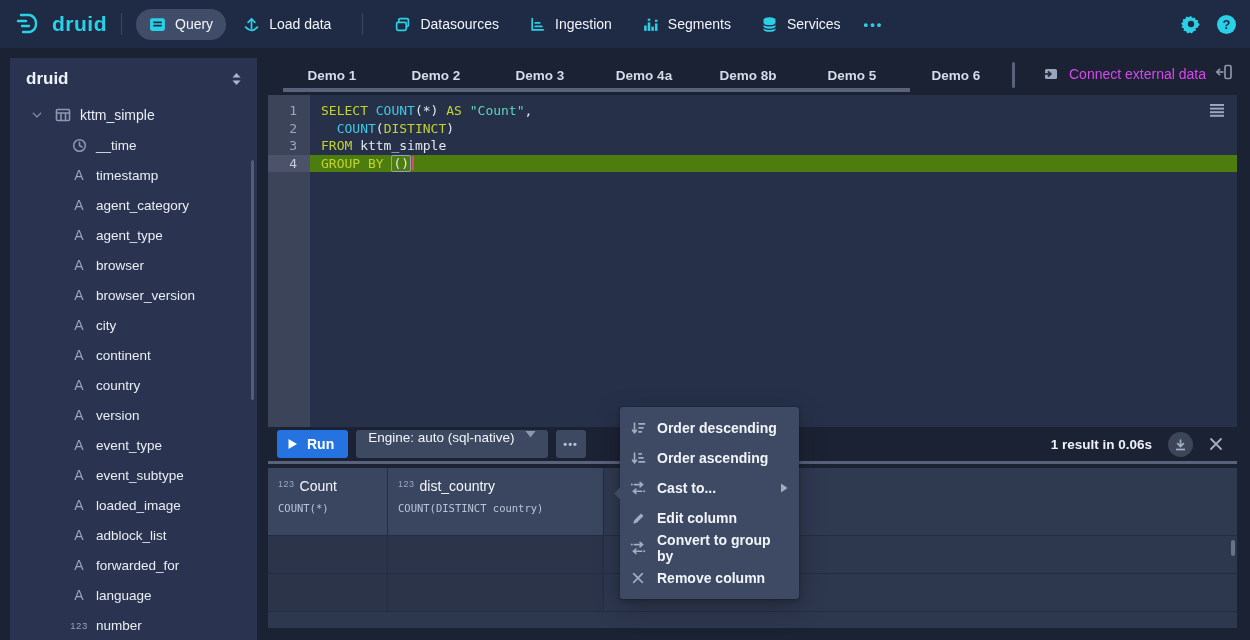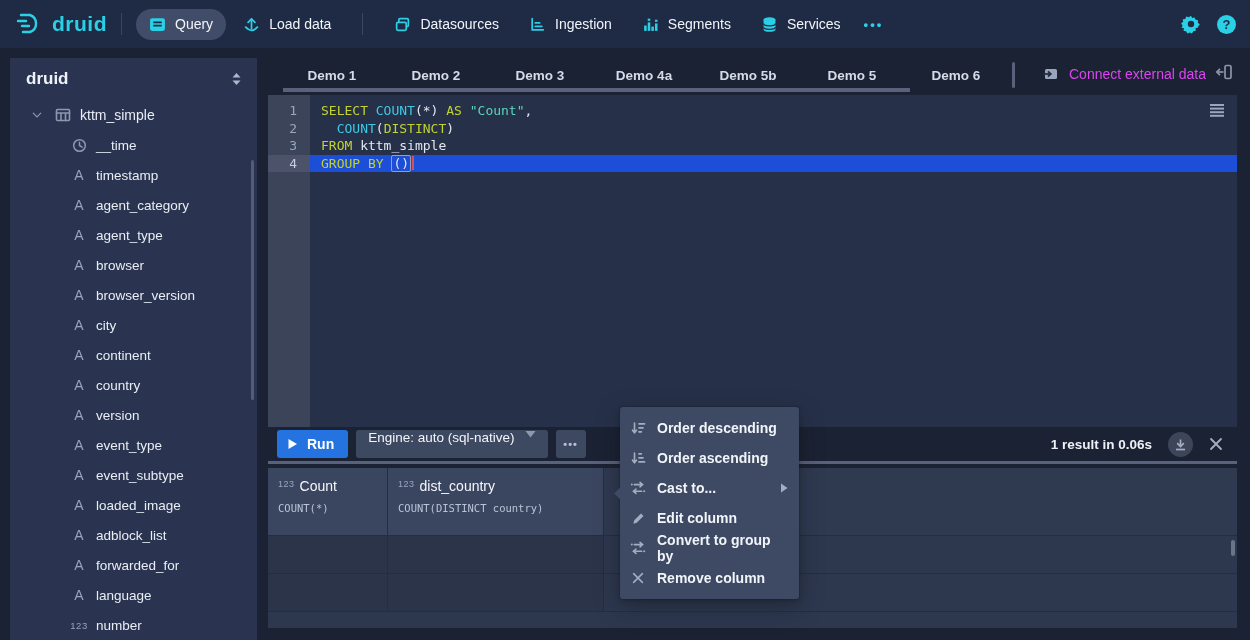--- a/index.html
+++ b/index.html
@@ -48,21 +48,21 @@
   .door-btn { position:absolute; right:4px; top:5px; color:#8a94aa; cursor:pointer; }
 
   
   .editor { position:absolute; left:0; top:37px; width:100%; height:332px; background:#263149; overflow:hidden; }
   .gutter-bg { position:absolute; left:0; top:0; width:42px; height:100%; background:#3c445a; }
   .code-area { position:relative; padding-top:7px; font-family:"DejaVu Sans Mono", monospace; font-size:13px; }
   .code-line { display:flex; height:17.5px; line-height:17.5px; }
   .code-line .ln { width:42px; flex:none; text-align:right; padding-right:13px; color:#9aa6bf; background:#3c445a; }
   .code-line .ct { flex:1; padding-left:11px; white-space:pre; }
   .code-line.active .ln { background:#4b5269; color:#c6cede; }
-  .code-line.active .ct { background:#1d4ed8; }
+  .code-line.active .ct { background:#4d7c0f; }
   .tok-kw { color:#c2d32f; } .tok-fn { color:#3fc9e2; } .tok-str { color:#5cd6bb; } .tok-pl { color:#e2e7f1; }
   .tok-box { color:#e2e7f1; border:1px solid #97a1b5; border-radius:2px; padding:0 1px; }
   .caret { display:inline-block; width:2px; height:14px; background:#d4525e; vertical-align:-2px; margin-left:1px; }
   .editor-menu-icon { position:absolute; right:12px; top:8px; color:#9aa6c0; cursor:pointer; }
 
   
   .runbar { position:absolute; left:0; top:369px; width:100%; height:34px; display:flex; align-items:center;
     padding:0 14px 0 9px; gap:8px; }
   .run-btn { height:28px; padding:0 14px 0 10px; border-radius:3px; background:#2573e0; color:#fff;
     font-size:14px; font-weight:600; display:flex; align-items:center; gap:9px; cursor:pointer; }
@@ -327,21 +327,21 @@
 </aside>
 
 <div class="main">
 
   <div class="tabstrip">
     <div class="tabs" id="tabs">
         <div class="tab">Demo 1</div>
         <div class="tab">Demo 2</div>
         <div class="tab">Demo 3</div>
         <div class="tab">Demo 4a</div>
-        <div class="tab">Demo 5b</div>
+        <div class="tab">Demo 8b</div>
         <div class="tab">Demo 5</div>
         <div class="tab">Demo 6</div>
       </div>
     <div class="tab-vsep"></div>
     <div class="connect-btn">
       <span>
         <svg width="17" height="16" viewBox="0 0 17 16">
           <rect x="3" y="3" width="12" height="10" rx="1.5" fill="#9aa5bb"></rect>
           <path d="M1 8 h7" stroke="#242d45" stroke-width="1.8"></path>
           <path d="M6 5.4 L8.8 8 L6 10.6" fill="none" stroke="#242d45" stroke-width="1.8"></path>

